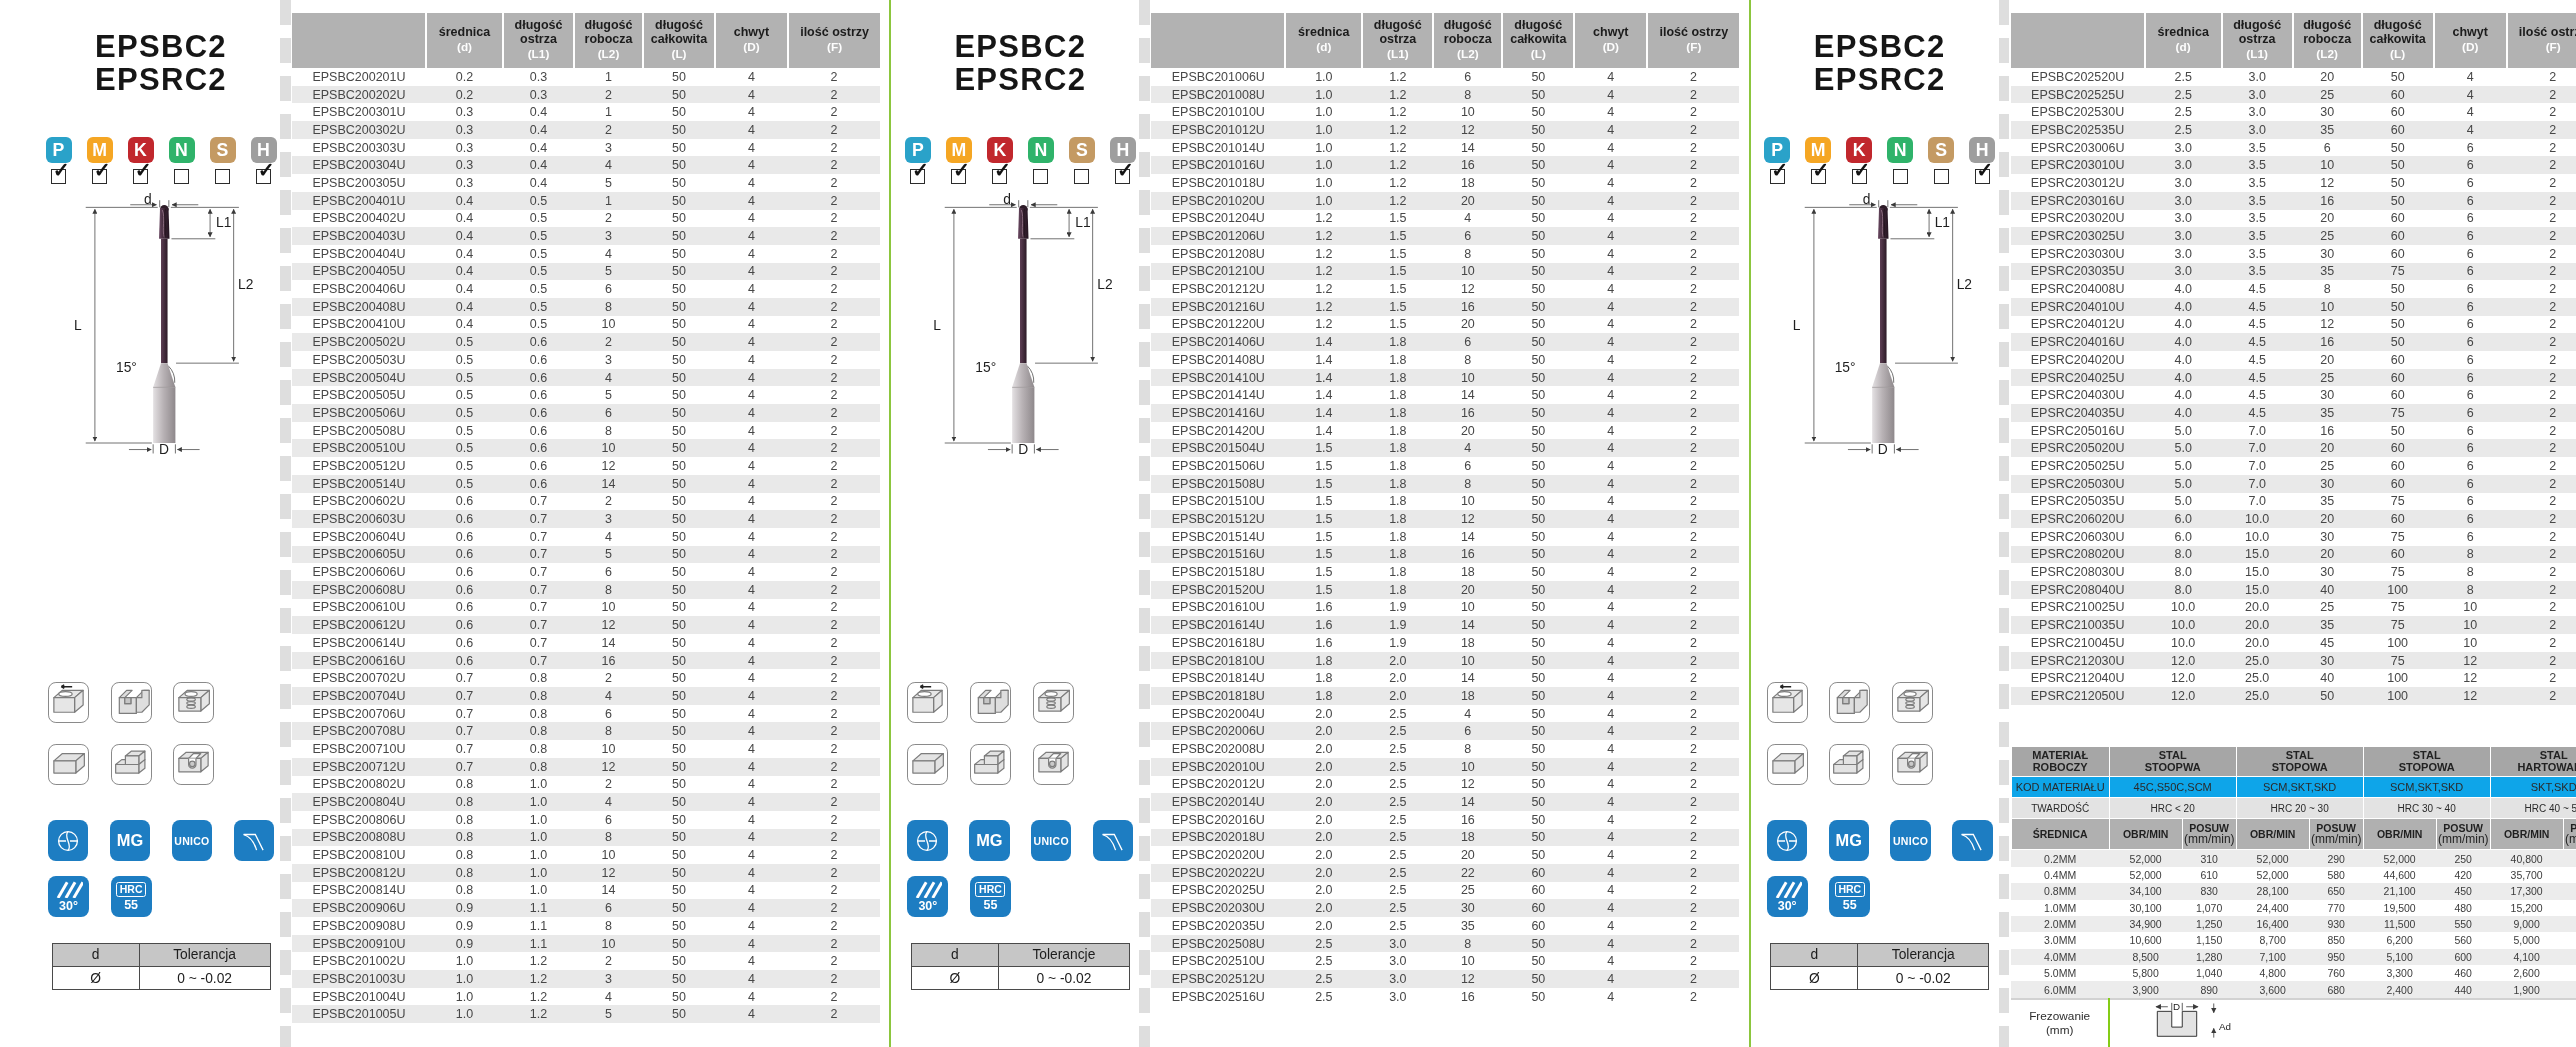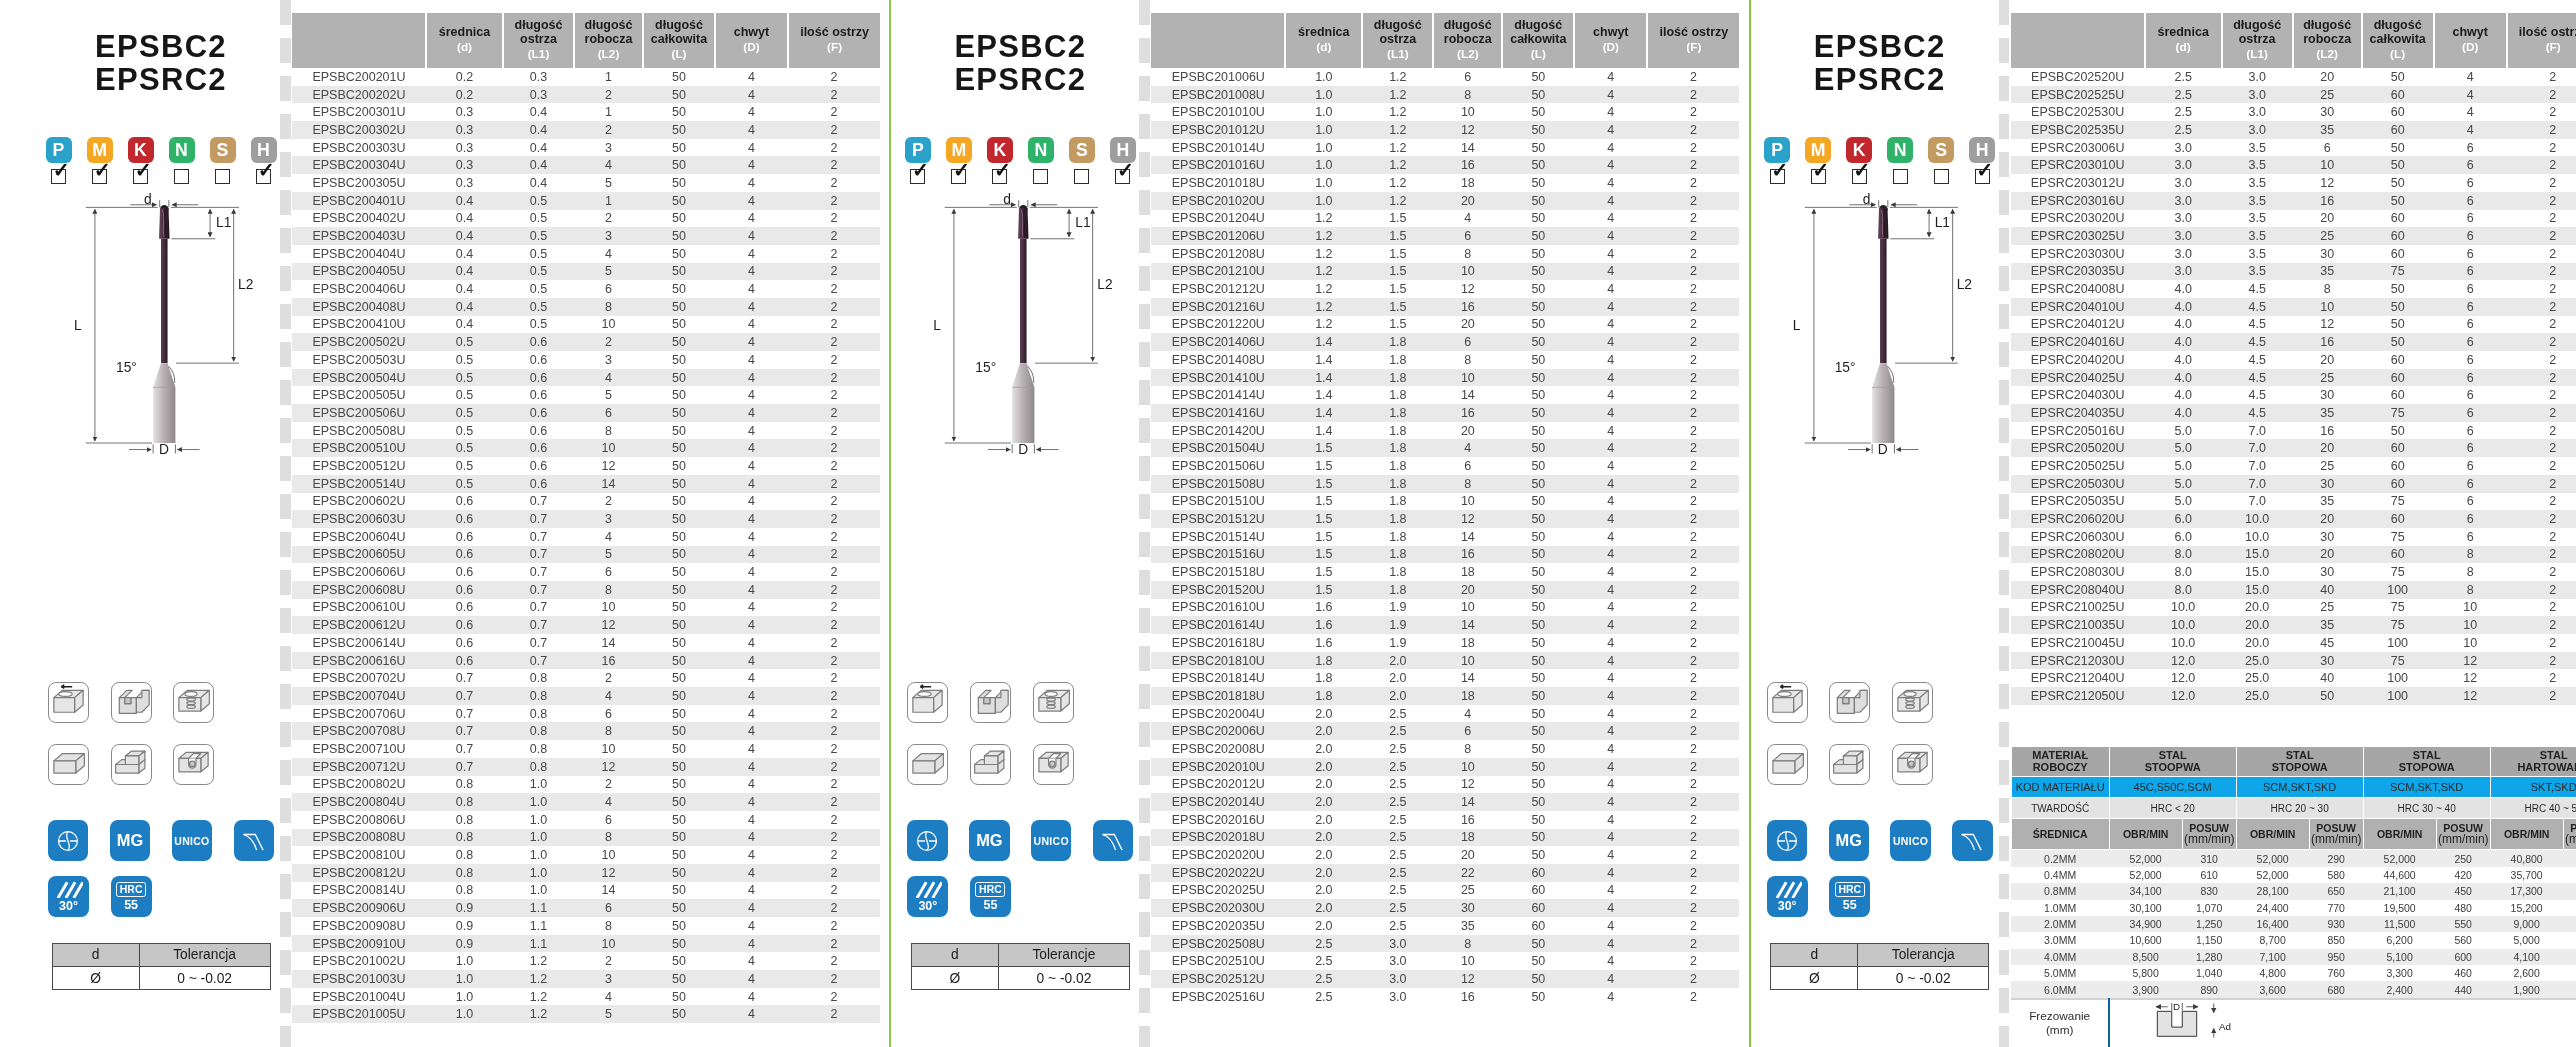--- a/index.html
+++ b/index.html
@@ -53,21 +53,21 @@
   .mat td{border:1.3px solid #fff;text-align:center;vertical-align:middle;padding:0 1.3px;}
   .mat .m1 td{background:#a6a6a6;height:29px;font-size:11px;font-weight:bold;color:#222;
               white-space:pre-line;line-height:12.5px;}
   .mat .m2 td{background:#0ea5e9;height:20.3px;font-size:11px;color:#2a2a2a;}
   .mat .m3 td{background:#e3e3e3;height:20.3px;font-size:10px;color:#2a2a2a;}
   .mat .m4 td{background:#b0b0b0;height:30px;font-size:10.5px;font-weight:bold;color:#1f1f1f;line-height:11px;}
   .mat .m4 .unit{font-size:12px;font-weight:normal;}
   .matrows td{height:16.4px;font-size:10.5px;color:#3c3c3c;border:none;}
   .matrows tr:nth-child(odd) td{background:#ececec;}
   .mfoot td{background:#fff;border:none;border-top:2px solid #d2d2d2;height:47px;}
-  .mfoot td.flabel{font-size:11.8px;color:#2e2e2e;border-right:2px solid #0369a1;line-height:14.4px;}
+  .mfoot td.flabel{font-size:11.8px;color:#2e2e2e;border-right:2px solid #84cc16;line-height:14.4px;}
   .slotwrap{position:relative;width:118px;height:42px;margin-left:23.6px;}
   .slab{position:absolute;font-size:9.8px;color:#222;}
   .symhide{position:absolute;width:0;height:0;overflow:hidden;}
 </style>
 </head>
 <body>
 
 <svg class="symhide" xmlns="http://www.w3.org/2000/svg">
   <defs>
     <marker id="arr" viewBox="0 0 10 10" refX="9" refY="5" markerWidth="7" markerHeight="7" orient="auto-start-reverse">

